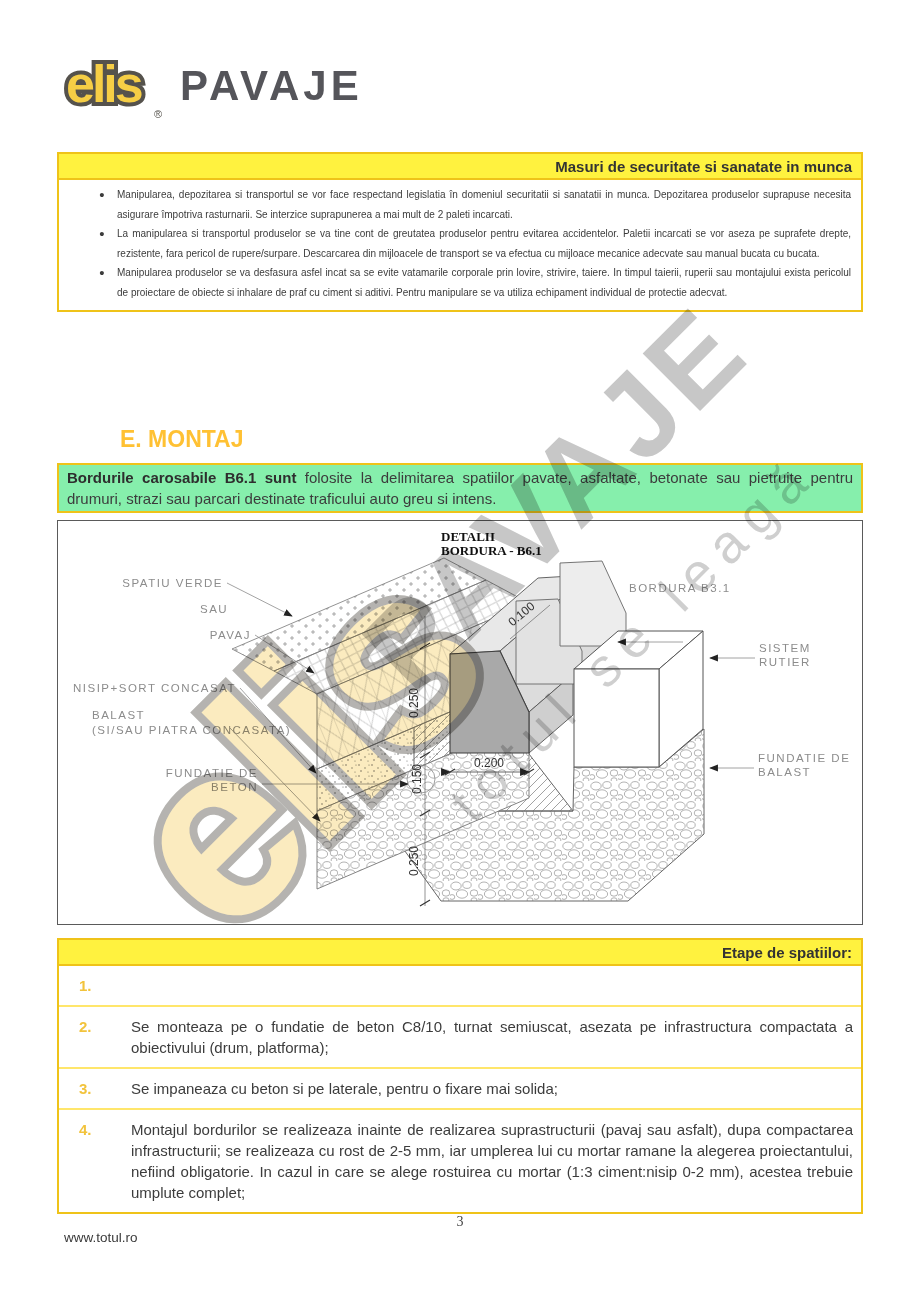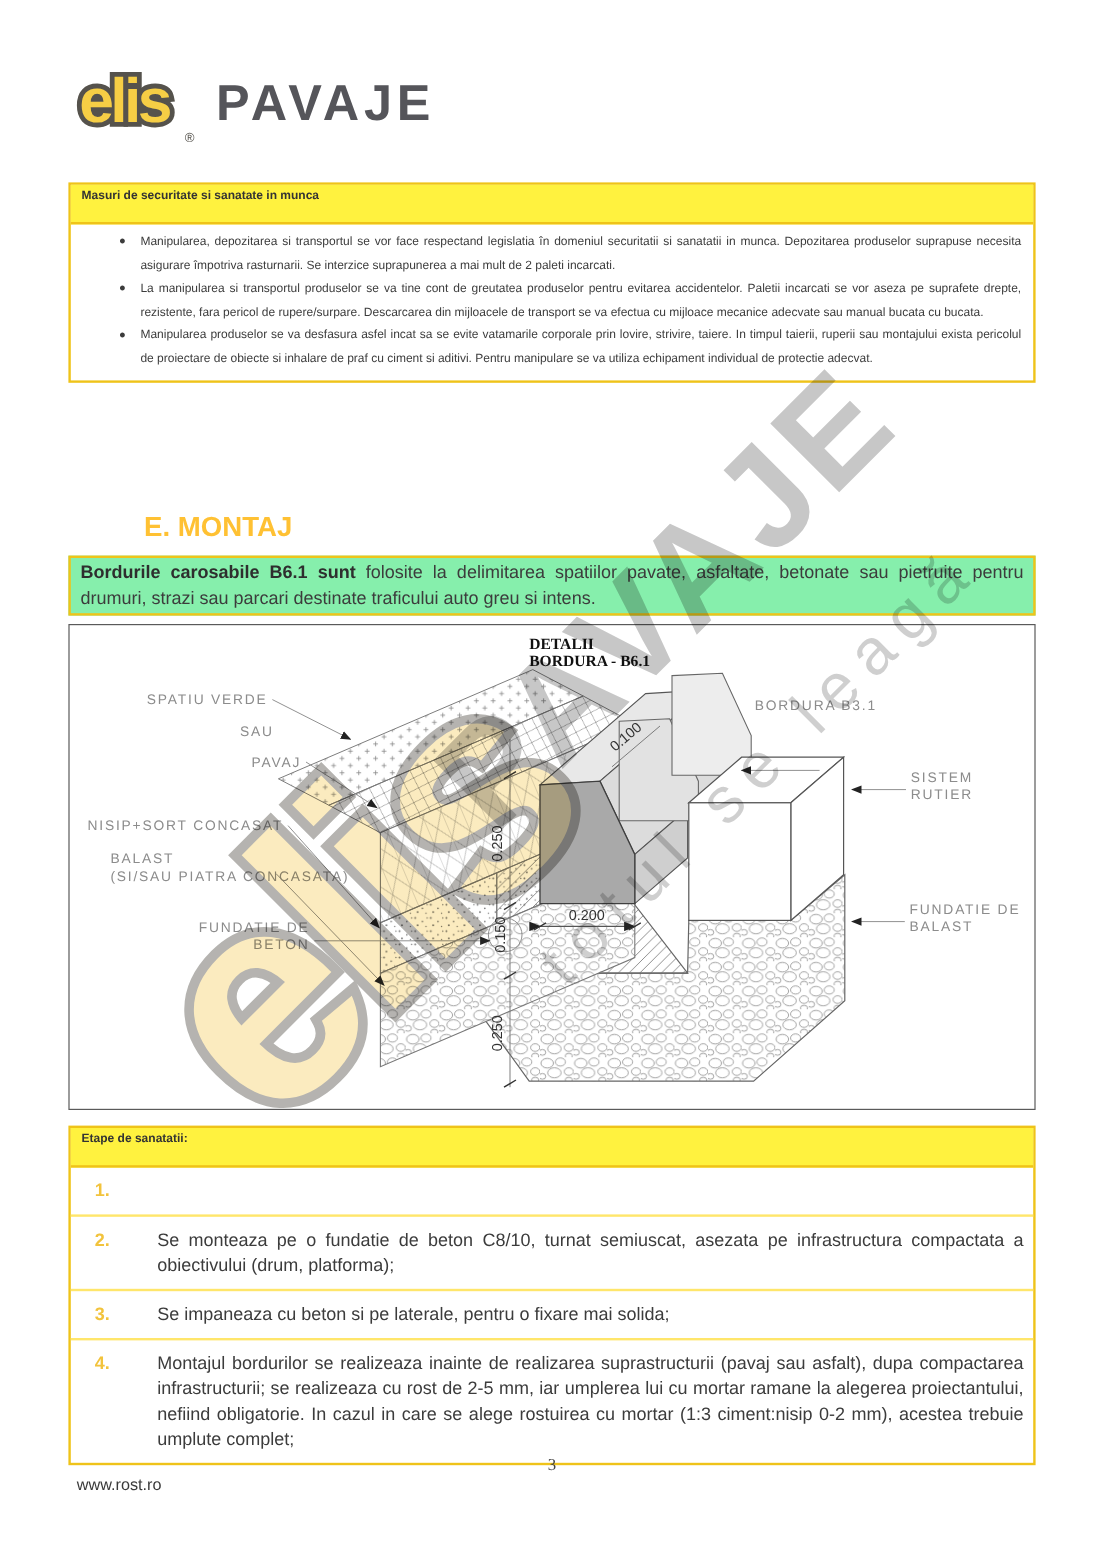--- a/index.html
+++ b/index.html
@@ -9,21 +9,21 @@
     overflow:hidden;
   }
   .abs{position:absolute;}
   
   .logo-wrap{left:62px;top:50px;display:flex;align-items:center;gap:10px;z-index:10;}
   .logo-word{font-size:42px;font-weight:bold;color:#55555a;letter-spacing:4px;}
   
   .ybox{left:57px;width:802px;border:2px solid #efc319;z-index:10;background:#fff;}
   .ybox .yhead{
     background:#fff23f;border-bottom:2px solid #efc319;
-    font-weight:bold;font-size:10px;color:#333;padding:4px 9px 16px 9px;
+    font-weight:bold;font-size:15px;color:#333;padding:4px 9px 3px 9px;text-align:right;
   }
   .sec-body{padding:5px 10px 8px 0;}
   .bullet-row{display:flex;}
   .bullet-dot{width:30px;min-width:30px;text-align:center;font-size:15px;line-height:19.5px;padding-left:28px;}
   .bullet-text{font-size:10px;line-height:19.5px;text-align:justify;flex:1;}
   
   .montaj-head{left:120px;top:426px;font-size:23px;font-weight:bold;color:#ffc133;z-index:10;}
   .callout{
     left:57px;top:463px;width:786px;border:2px solid #efc319;background:#86efac;
     font-size:15px;line-height:21px;padding:2px 8px;z-index:10;text-align:justify;
@@ -183,21 +183,21 @@
     <text x="701" y="145">RUTIER</text>
     <line x1="697" y1="137" x2="652" y2="137" stroke="#8c8c8c" stroke-width=".8" marker-end="url(#arr)"></line>
     <text x="700" y="241">FUNDATIE DE</text>
     <text x="700" y="255">BALAST</text>
     <line x1="696" y1="247" x2="652" y2="247" stroke="#8c8c8c" stroke-width=".8" marker-end="url(#arr)"></line>
   </g>
 </svg>
 </div>
 
 <div class="abs ybox etape">
-  <div class="yhead">Etape de sanatatii:</div>
+  <div class="yhead">Etape de spatiilor:</div>
   <div>
     <div class="step-row">
       <span class="step-num">1.</span>
     </div>
     <div class="step-row">
       <span class="step-num">2.</span>
       <span class="step-text">Se monteaza pe o fundatie de beton C8/10, turnat semiuscat, asezata pe infrastructura compactata a obiectivului (drum, platforma);</span>
     </div>
     <div class="step-row">
       <span class="step-num">3.</span>
@@ -212,13 +212,13 @@
 
 <div class="abs wm wm-mark">
   <svg width="680" height="340" viewBox="0 0 680 340">
     <text x="30" y="255" font-family="Liberation Sans, sans-serif" font-weight="bold" font-size="250" fill="#f8da8a" stroke="#77756e" stroke-width="16" paint-order="stroke" letter-spacing="-10">elis</text>
   </svg>
 </div>
 <div class="abs wm wm-pavaje">PAVAJE</div>
 <div class="abs wm wm-tag">totul se leagă</div>
 
 <div class="abs pagenum">3</div>
-<div class="abs site">www.rost.ro</div>
+<div class="abs site">www.totul.ro</div>
 
 </body></html>

